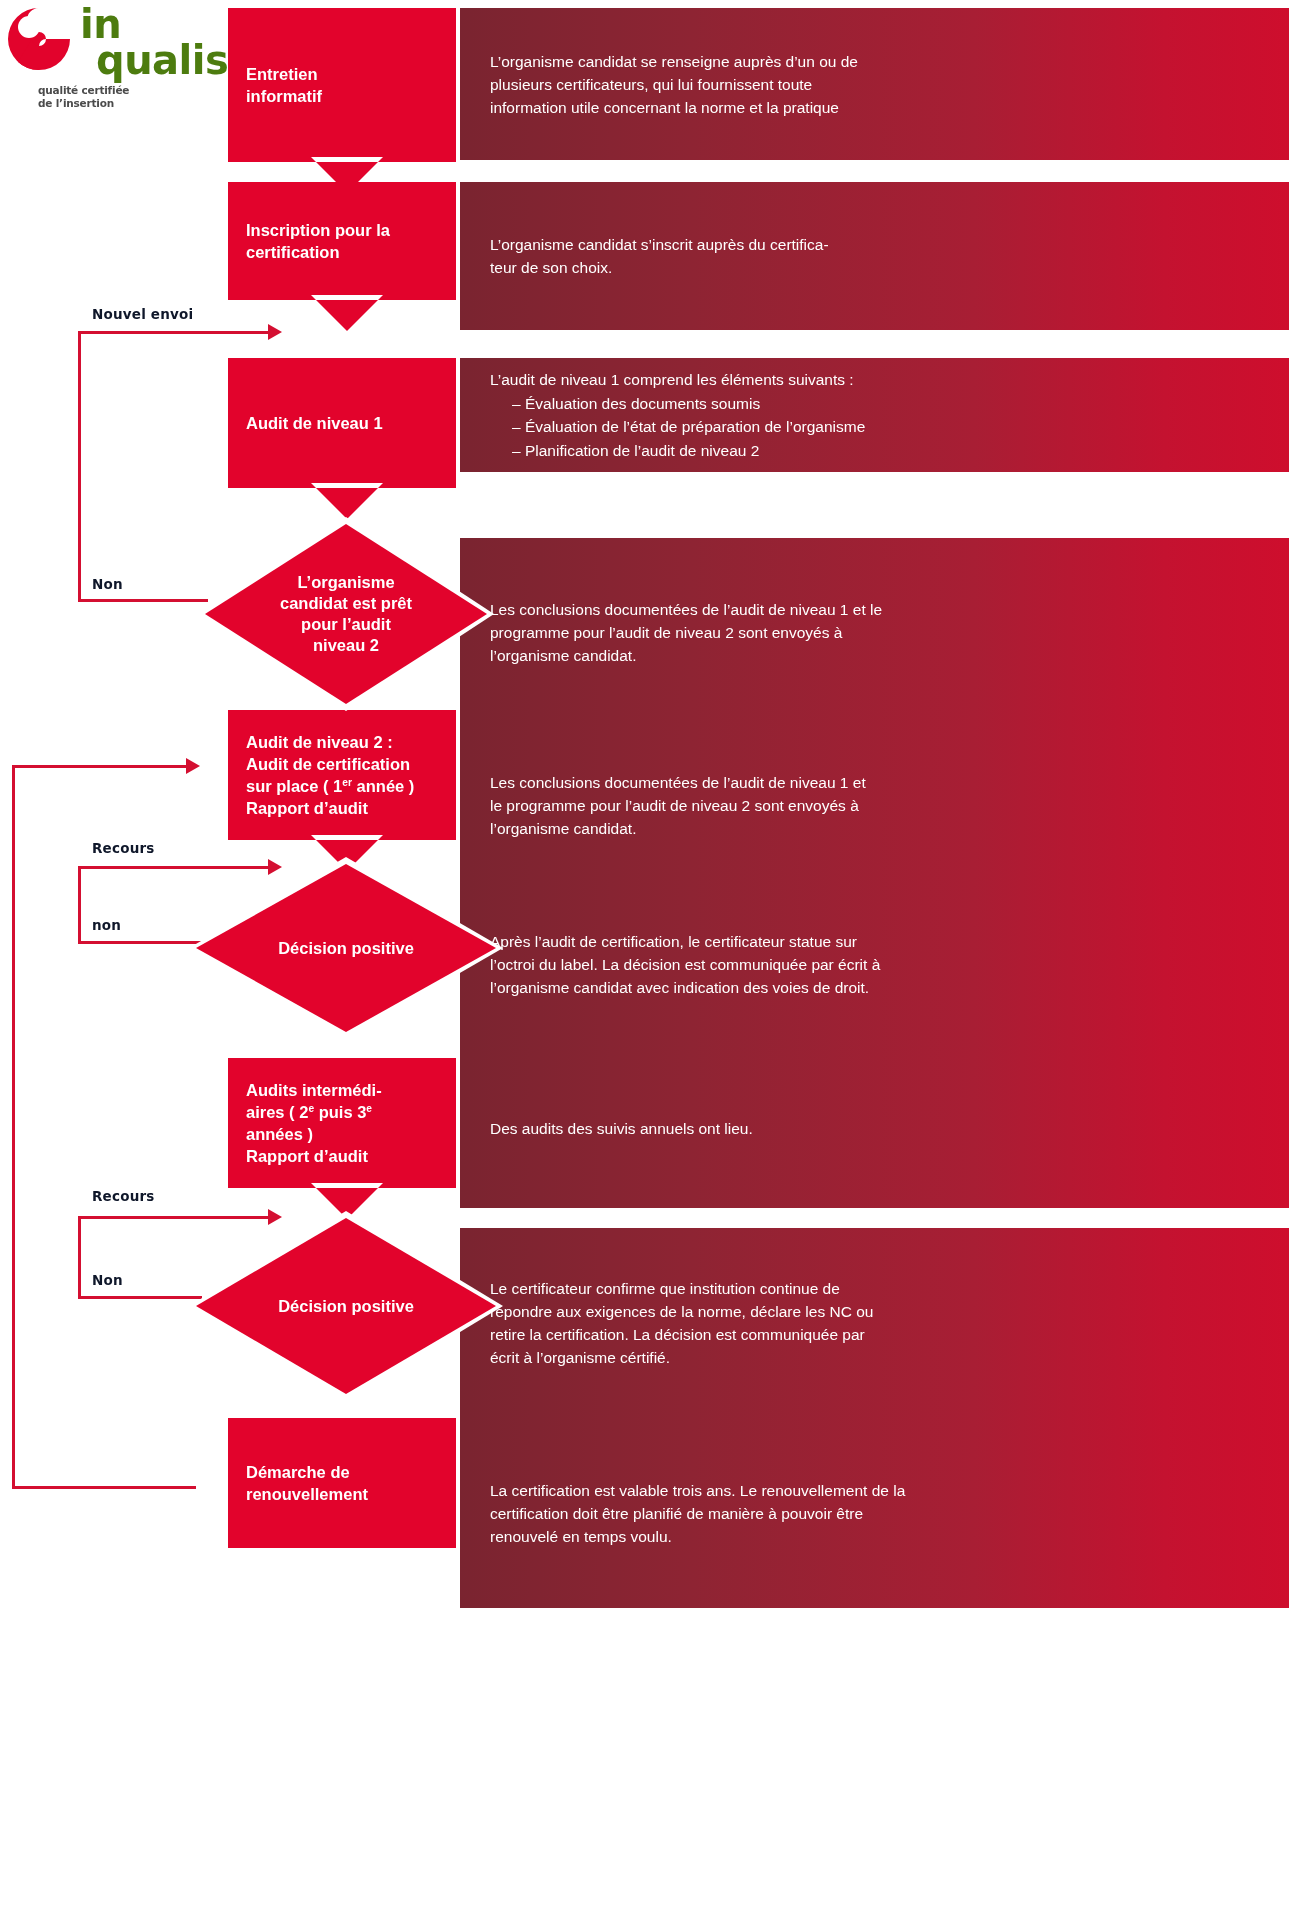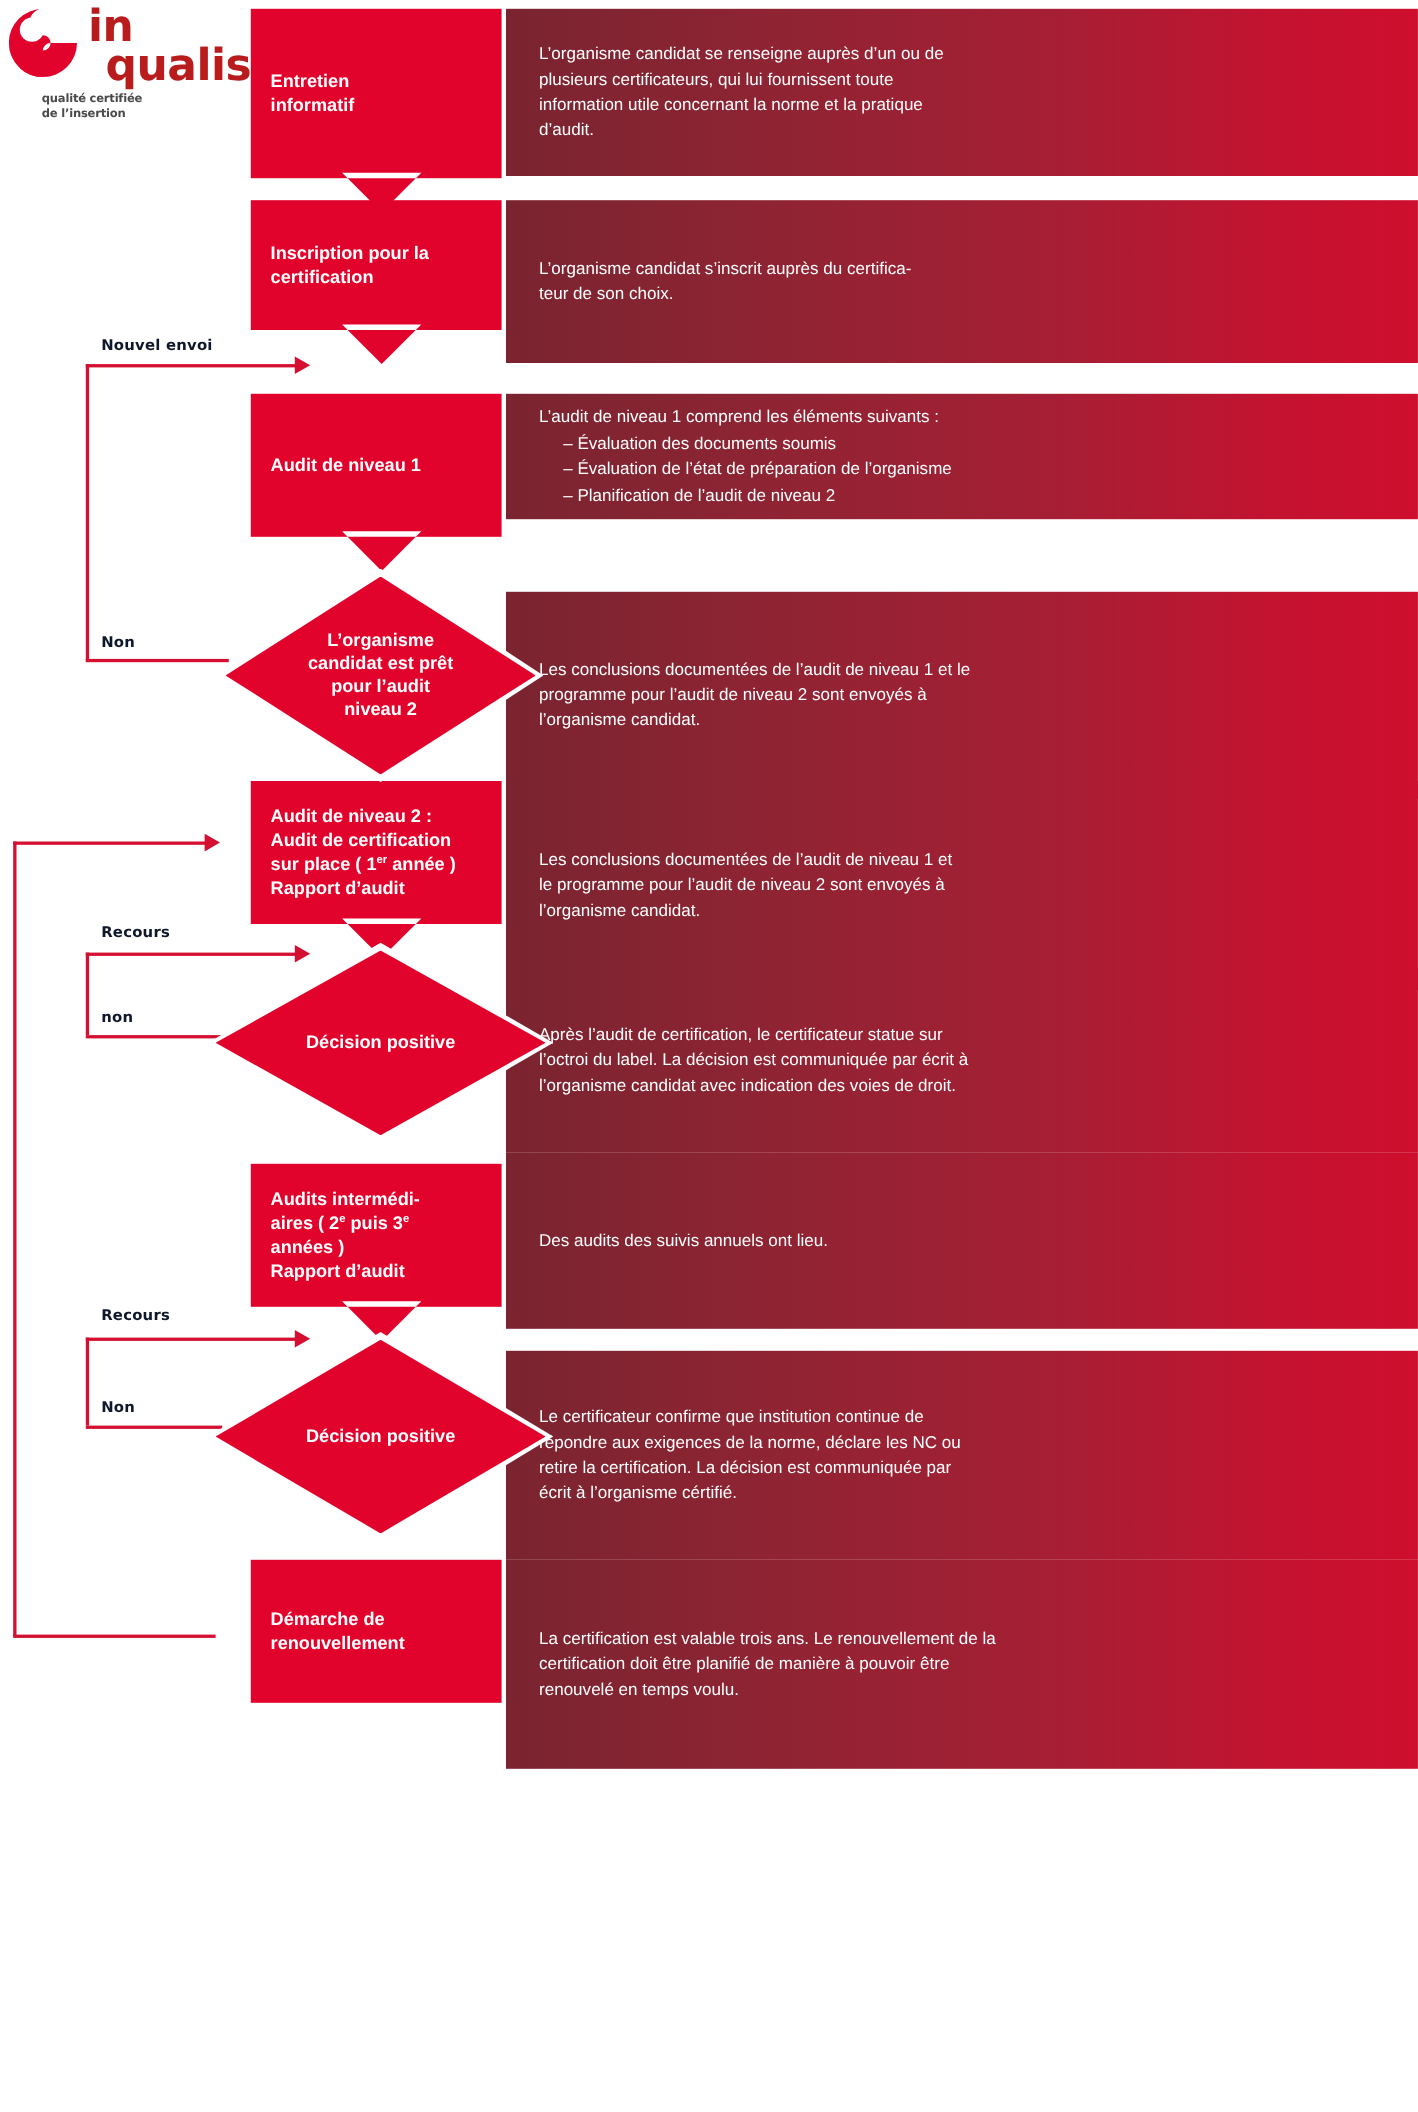--- a/index.html
+++ b/index.html
@@ -12,21 +12,21 @@
     overflow: hidden;
   }
 
   
   #logo { position: absolute; left: 8px; top: 6px; width: 210px; height: 110px; }
   #logo .mark { position: absolute; left: 0px; top: 2px; width: 62px; height: 62px; }
   #logo .wordmark {
     position: absolute; left: 72px; top: 0px;
     font-family: "DejaVu Sans", sans-serif;
     font-weight: 700; font-size: 40px; line-height: 36px;
-    color: #b91c1c; letter-spacing: -0.5px;
+    color: #4d7c0f; letter-spacing: -0.5px;
   }
   #logo .wordmark .l2 { display:block; margin-left: 16px; }
   #logo .tagline {
     position: absolute; left: 30px; top: 78px;
     font-family: "DejaVu Sans", sans-serif;
     font-weight: 700; font-size: 10.5px; line-height: 13px;
     color: #4b4b4b; letter-spacing: -0.2px;
   }
 
   
@@ -149,21 +149,20 @@
     <div>qualité certifiée</div>
     <div>de l’insertion</div>
   </div>
 </div>
 
 <div class="band" style="top:8px; height:152px;">
   <div class="band-text">
     <div>L’organisme candidat se renseigne auprès d’un ou de</div>
     <div>plusieurs certificateurs, qui lui fournissent toute</div>
     <div>information utile concernant la norme et la pratique</div>
-    <div>d’audit.</div>
   </div>
 </div>
 <div class="pbox" style="left:228px; top:8px; width:228px; height:154px;">
   <div>
     <div>Entretien</div>
     <div>informatif</div>
   </div>
   <span class="tail"></span>
 </div>
 

